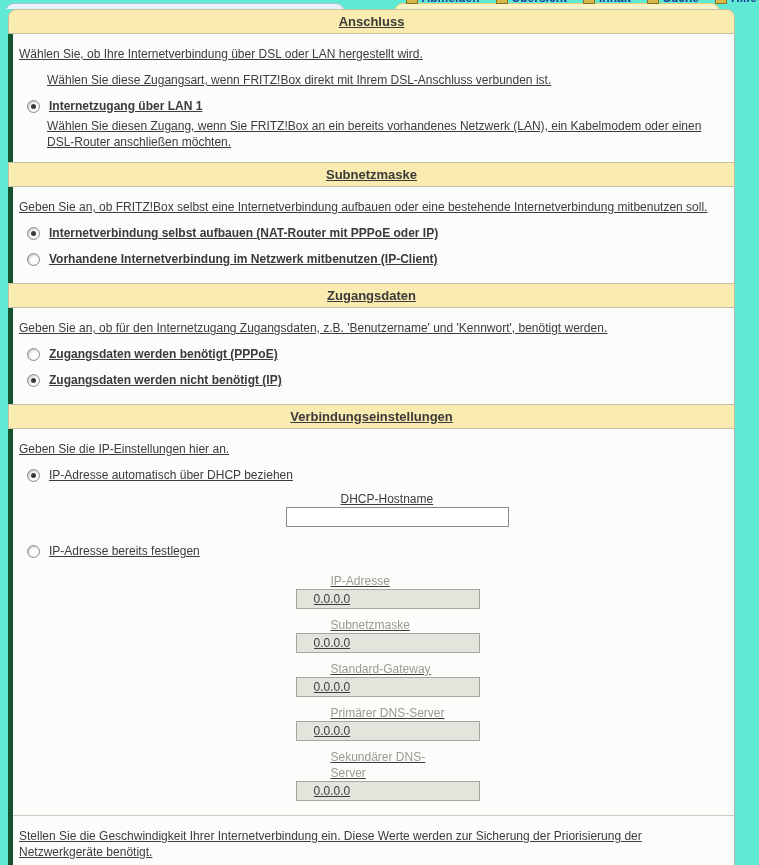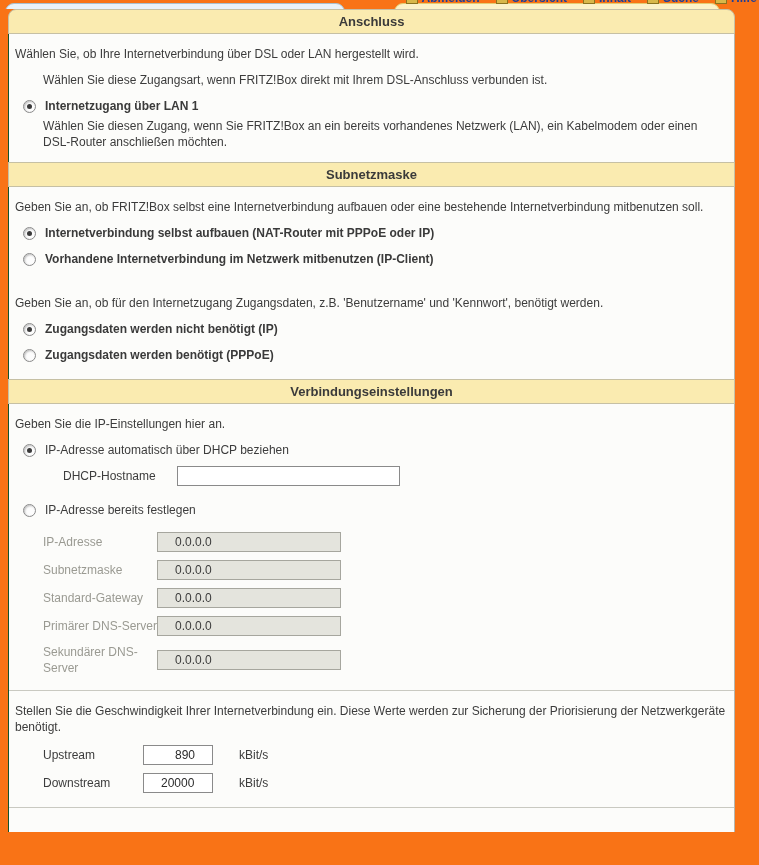--- a/index.html
+++ b/index.html
@@ -1,40 +1,40 @@
 <!DOCTYPE html>
 <html lang="de"><head>
 <meta charset="utf-8">
 <style>
   html,body{margin:0;padding:0;background:#ffffff;}
   body{font-family:"Liberation Sans","DejaVu Sans",sans-serif;color:#3c3c3c;}
-  .page{position:relative;width:759px;height:865px;overflow:hidden;background:#f97316;}
+  .page{position:relative;width:759px;height:865px;overflow:hidden;background:#5eead4;text-decoration:underline;}
 
   
   .top-strip{position:relative;height:9px;overflow:hidden;}
   .menu-row{position:absolute;top:-9px;right:2px;display:flex;gap:16px;white-space:nowrap;}
   .menu-item{display:flex;align-items:center;gap:4px;font-size:12px;font-weight:bold;color:#1f3f99;}
   .menu-icon{width:10px;height:10px;background:#d8b84a;border:1px solid #8a7320;display:inline-block;}
   .tab{position:absolute;height:22px;border-radius:9px 9px 0 0;box-sizing:border-box;}
   .tab-left{top:3px;left:5px;width:340px;background:#eaf2f9;border:1px solid #a8c0d0;}
   .tab-right{top:3px;left:394px;width:326px;background:#fcf2c8;border:1px solid #e3cc72;}
 
   
   .panel{margin-left:8px;width:727px;box-sizing:border-box;}
   .bar{background:#faebb0;border:1px solid #c6c0a4;text-align:center;font-size:13px;font-weight:bold;color:#3a3a3a;padding:4px 0;box-sizing:border-box;}
   .bar.first{border-radius:8px 8px 0 0;}
-  .sect{background:#fcfcfa;border-left:1px solid #14532d;border-right:1px solid #b6b6ae;padding:8px 6px 12px 6px;box-sizing:border-box;font-size:12px;line-height:16px;}
+  .sect{background:#fcfcfa;border-left:5px solid #14532d;border-right:1px solid #b6b6ae;padding:8px 6px 12px 6px;box-sizing:border-box;font-size:12px;line-height:16px;}
   .intro{margin:4px 0 10px 0;}
   .opt{display:flex;align-items:flex-start;margin:10px 0 4px 8px;}
   .radio{flex:0 0 auto;width:11px;height:11px;border:1px solid #8a8a8a;border-radius:50%;background:#fdfdfd;margin:2px 9px 0 0;position:relative;box-shadow:inset 1px 1px 2px rgba(0,0,0,0.25);}
   .radio.selected::after{content:"";position:absolute;left:3px;top:3px;width:5px;height:5px;border-radius:50%;background:#3a3a3a;}
   .opt-label{font-weight:bold;color:#3a3a3a;}
   .opt-label.normal{font-weight:normal;color:#3c3c3c;}
   .opt-desc{margin:2px 0 0 28px;}
-  .frow{display:flex;align-items:center;margin:8px 0 8px 28px;}
+  .frow{display:flex;align-items:center;margin:8px 0 8px 28px;flex-direction:column;}
   .frow.indent{margin-left:48px;}
   .flabel{width:114px;flex:0 0 auto;}
   .flabel.dis{color:#9a9a92;}
   .tinput{height:20px;border:1px solid #8a8a8a;background:#ffffff;font-family:"Liberation Sans","DejaVu Sans",sans-serif;font-size:12px;color:#2b2b2b;padding:0 17px;box-sizing:border-box;}
   .tinput.dis{background:#e4e4dd;border-color:#a6a69e;color:#3c3c3c;}
   .divider{border:0;border-top:1px solid #c9c9c1;margin:14px -6px 12px -6px;}
   .unit{margin-left:26px;}
 </style>
 </head>
 <body>
@@ -92,30 +92,31 @@
       <div class="opt">
         <span class="radio selected"></span>
         <div class="opt-label">Internetverbindung selbst aufbauen (NAT-Router mit PPPoE oder IP)</div>
       </div>
       <div class="opt">
         <span class="radio"></span>
         <div class="opt-label">Vorhandene Internetverbindung im Netzwerk mitbenutzen (IP-Client)</div>
       </div>
     </div>
 
+    <div class="bar">Zugangsdaten</div>
     <div class="sect">
       <div class="intro">Geben Sie an, ob für den Internetzugang Zugangsdaten, z.B. 'Benutzername' und 'Kennwort', benötigt werden.</div>
 
       <div class="opt">
+        <span class="radio"></span>
+        <div class="opt-label">Zugangsdaten werden benötigt (PPPoE)</div>
+      </div>
+      <div class="opt">
         <span class="radio selected"></span>
         <div class="opt-label">Zugangsdaten werden nicht benötigt (IP)</div>
-      </div>
-      <div class="opt">
-        <span class="radio"></span>
-        <div class="opt-label">Zugangsdaten werden benötigt (PPPoE)</div>
       </div>
     </div>
 
     <div class="bar">Verbindungseinstellungen</div>
     <div class="sect">
       <div class="intro">Geben Sie die IP-Einstellungen hier an.</div>
 
       <div class="opt">
         <span class="radio selected"></span>
         <div class="opt-label normal">IP-Adresse automatisch über DHCP beziehen</div>

